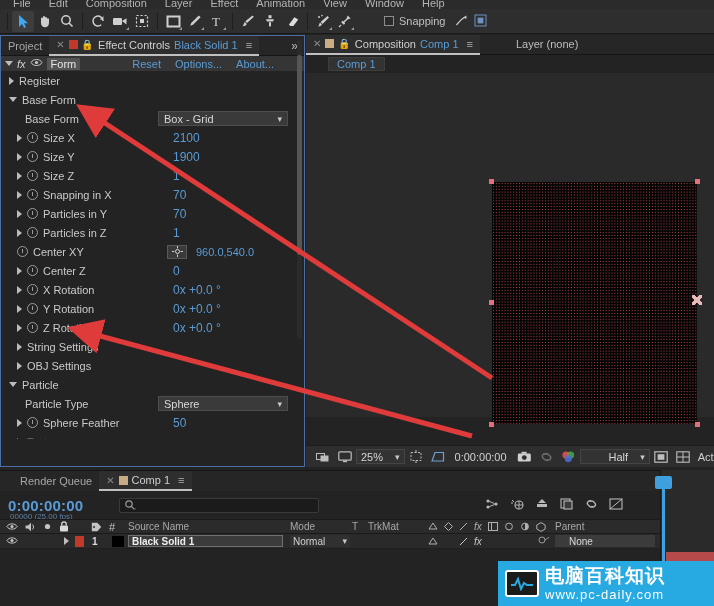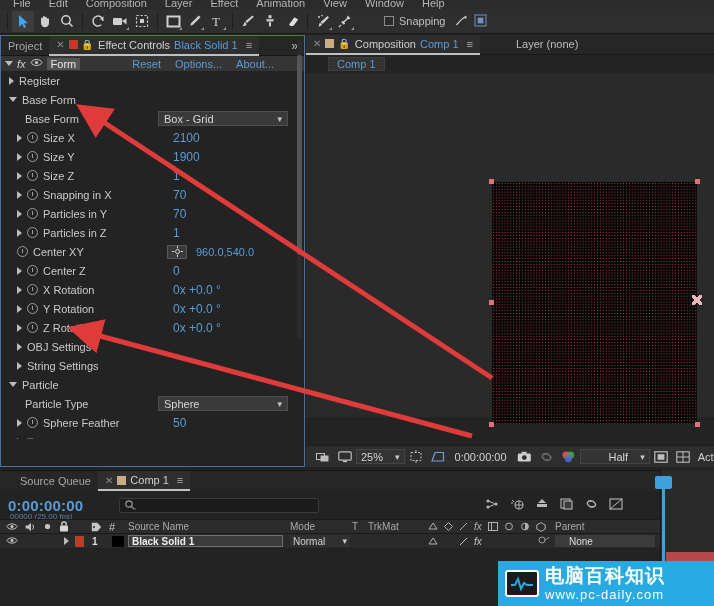--- a/index.html
+++ b/index.html
@@ -482,26 +482,26 @@
         <div class="prow">
           <span class="ind" style="width: 16px;"></span>
           <span class="tri right"></span>
           <span class="stopwatch"></span>
           <span class="plabel">Z Rotation</span>
           <span class="pval">0x +0.0 °</span>
         </div>
         <div class="prow">
           <span class="ind" style="width: 16px;"></span>
           <span class="tri right" style="margin-right: 5px;"></span>
+          <span class="group">String Settings</span>
+        </div>
+        <div class="prow">
+          <span class="ind" style="width: 16px;"></span>
+          <span class="tri right" style="margin-right: 5px;"></span>
           <span class="group">OBJ Settings</span>
-        </div>
-        <div class="prow">
-          <span class="ind" style="width: 16px;"></span>
-          <span class="tri right" style="margin-right: 5px;"></span>
-          <span class="group">String Settings</span>
         </div>
         <div class="prow">
           <span class="ind" style="width: 8px;"></span>
           <span class="tri down" style="margin-right: 5px;"></span>
           <span class="group">Particle</span>
         </div>
         <div class="prow">
           <span class="ind" style="width: 24px;"></span>
           <span class="plabel">Particle Type</span>
           <span class="dropdown">
@@ -622,21 +622,21 @@
             <line x1="0.8" y1="6" x2="13.2" y2="6" stroke="#bdbdbd"></line>
           </svg>
       </div>
       <div class="vt-txt">Active Ca</div>
     </div>
   </div>
 
   <div class="timeline">
     <div class="tl-tabs">
       <div class="ptab" style="padding-left:20px;">
-        <span>Source Queue</span>
+        <span>Render Queue</span>
       </div>
       <div class="ptab active">
         <span class="tab-x">✕</span>
         <span class="swatch-tan"></span>
         <span>Comp 1</span>
         <span class="pmenu">≡</span>
       </div>
     </div>
 
     <div class="tl-time">

